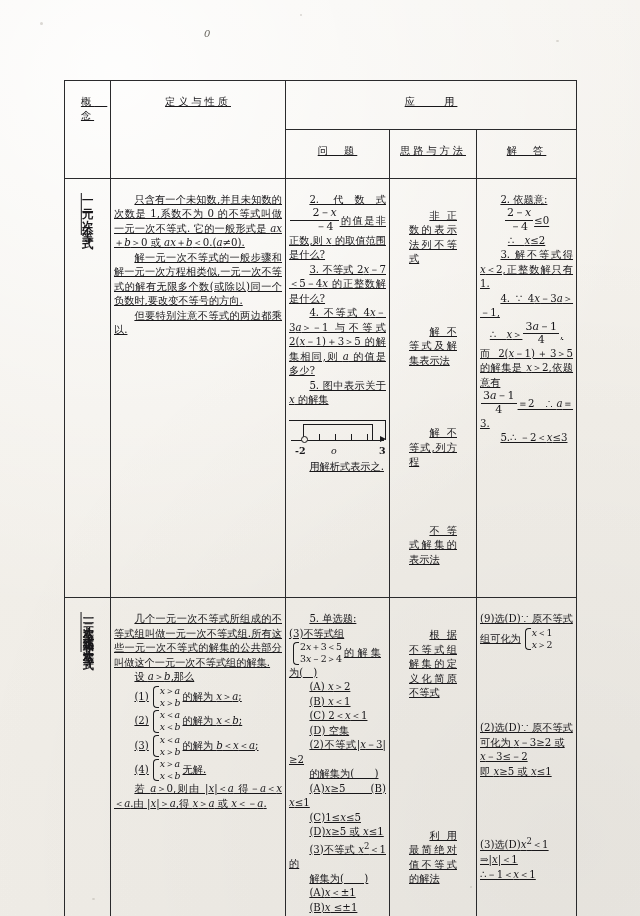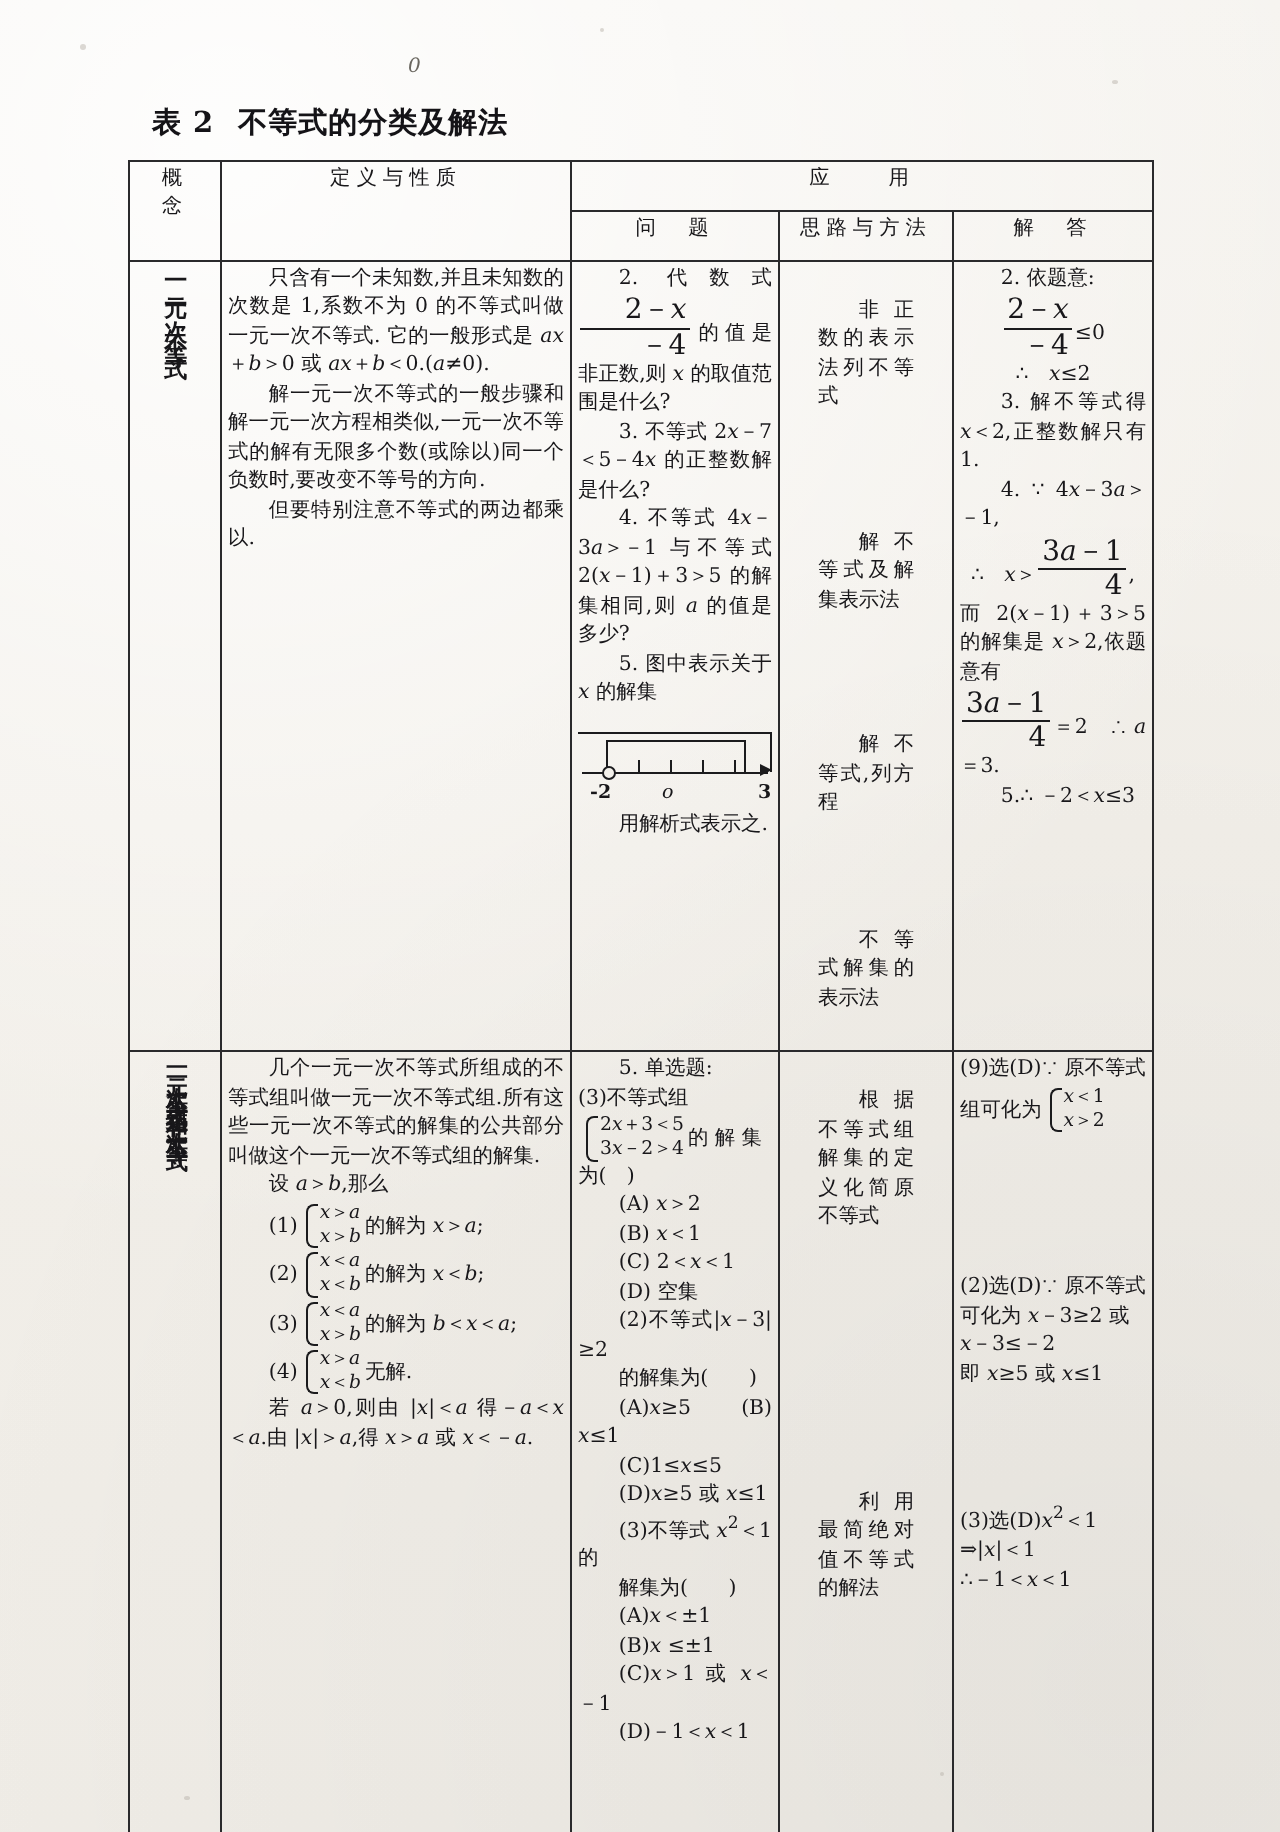--- a/index.html
+++ b/index.html
@@ -60,24 +60,25 @@
   table.grid {
     position: absolute;
     left: 64px; top: 80px;
     width: 512px;
     border-collapse: collapse;
     table-layout: fixed;
   }
   table.grid td, table.grid th {
     border: 1px solid #2a2a2c;
     vertical-align: top;
-    padding: 2px 3px;
+    padding: 14px 3px;
     font-weight: normal;
     font-size: 10.2px;
     line-height: 1.42;
+    text-decoration: underline;
   }
   th.hcell {
     text-align: center;
     vertical-align: middle;
     font-weight: bold;
     font-size: 11px;
     letter-spacing: 3px;
     padding: 4px 2px;
   }
   th.hcell.tall { height: 42px; }
@@ -122,22 +123,22 @@
   .method p {
     text-indent: 2em;
     margin: 16px;
     text-align: justify;
   }
 
   
   .frac {
     display: inline-block;
     vertical-align: -0.48em;
-    text-align: right;
-    font-size: 14px;
+    text-align: center;
+    font-size: 11px;
     line-height: 1.15;
     margin: 0 1px;
   }
   .frac .num { display: block; padding: 0 2px; }
   .frac .den { display: block; border-top: 1px solid #1b1b1d; padding: 0 2px; }
 
   
   .sys {
     display: inline-block;
     vertical-align: middle;
@@ -238,23 +239,20 @@
 <div class="speck" style="left:40px;top:22px;width:3px;height:3px;"></div>
 <div class="speck" style="left:300px;top:14px;width:2px;height:2px;"></div>
 <div class="speck" style="left:556px;top:40px;width:3px;height:2px;"></div>
 <div class="speck" style="left:92px;top:898px;width:3px;height:2px;"></div>
 <div class="speck" style="left:470px;top:886px;width:2px;height:2px;"></div>
 
 <div class="sheet">
 
   <div class="top-mark">0</div>
 
-  <div class="title">
-    <span class="tnum">表 2</span><span class="tmain">不等式的分类及解法</span>
-  </div>
 
   <table class="grid">
     <colgroup>
       <col class="c1">
         <col class="c2">
         <col class="c3">
         <col class="c4">
         <col class="c5">
     </colgroup>
     <thead>

